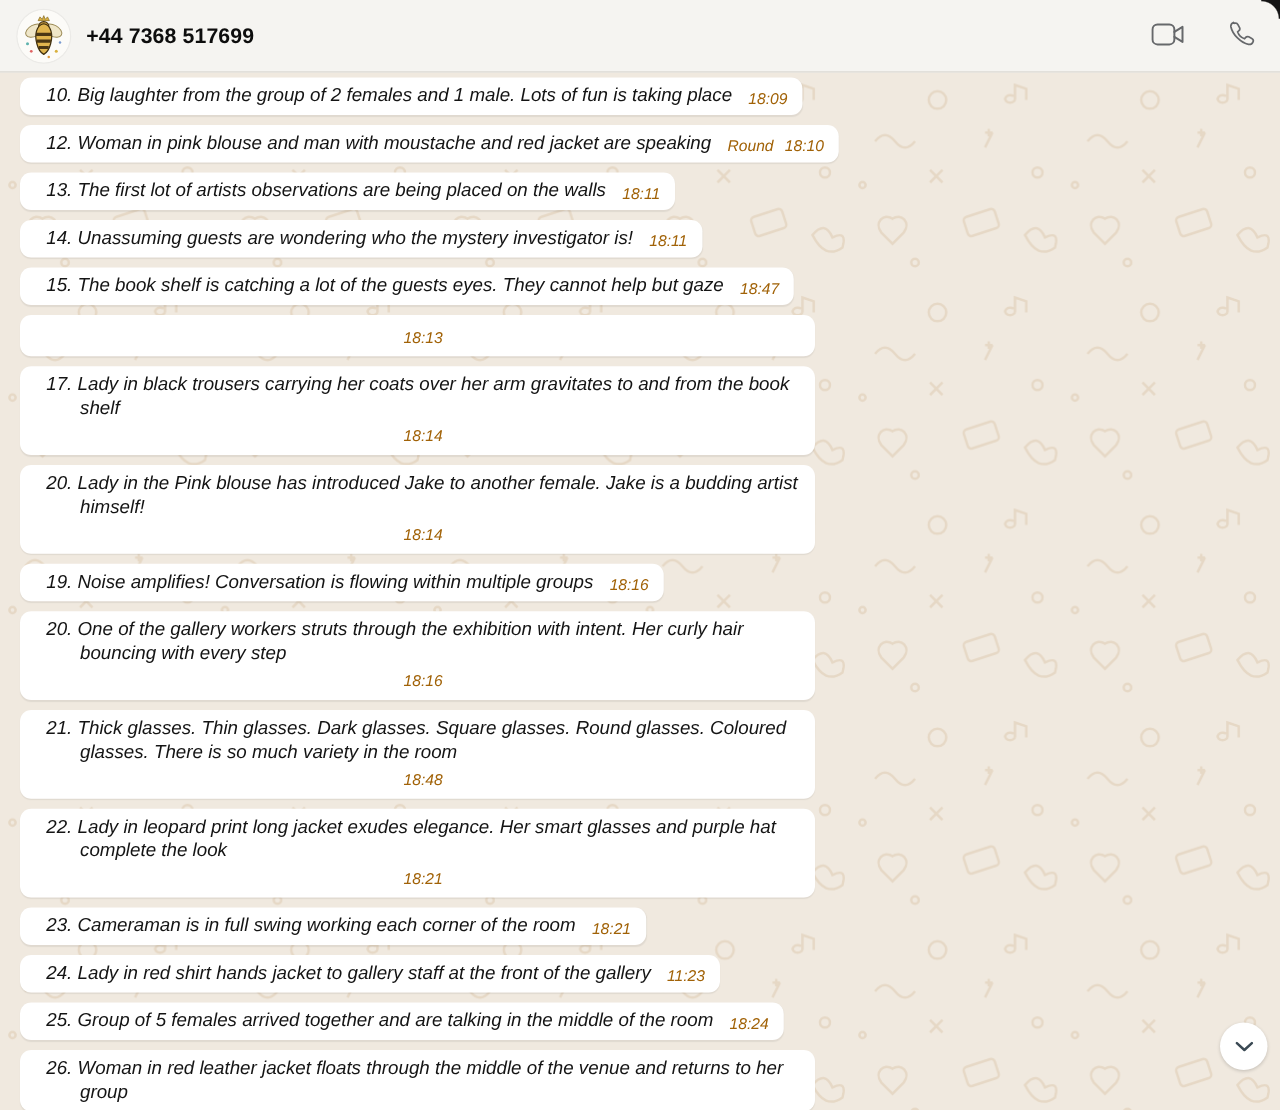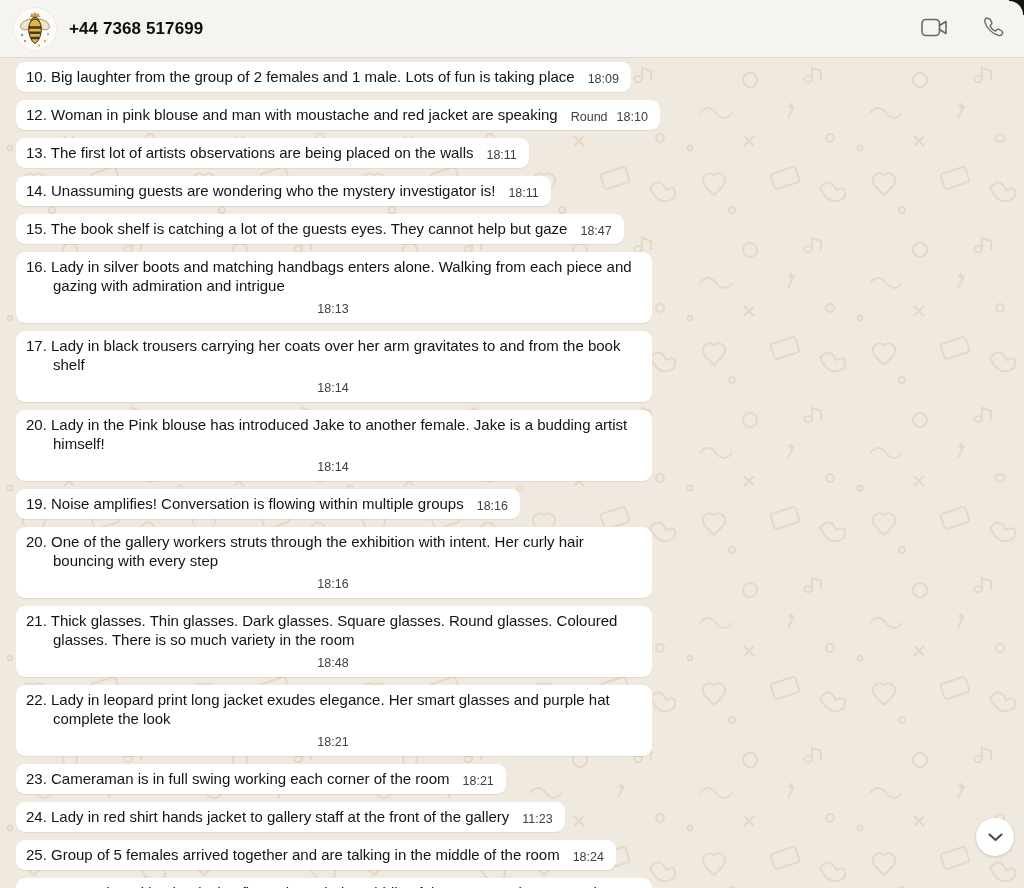--- a/index.html
+++ b/index.html
@@ -64,35 +64,36 @@
     position: absolute; inset: 0;
     padding: 4px 0 0 16px;
     box-sizing: border-box;
   }
   .row { margin: 0 0 8px 0; }
   .bubble {
     background: #ffffff;
     border-radius: 9px;
     box-shadow: 0 1px 1px rgba(0,0,0,0.07);
     font-size: 15px; line-height: 19px; color: #141414;
-    padding: 5px 12px 6px 10px;
+    padding: 5px 12px 6px 21px;
     box-sizing: border-box;
     cursor: default;
+    font-style: italic;
   }
   .bubble.inline {
     display: inline-flex; align-items: flex-end;
     max-width: 660px;
   }
   .bubble.block { display: block; width: 636px; }
   .msg-text {
     padding-left: 27px; text-indent: -27px;
     display: block;
   }
   .meta {
-    font-size: 12.5px; line-height: 15px; color: #404040;
+    font-size: 12.5px; line-height: 15px; color: #a16207;
     white-space: nowrap;
   }
   .bubble.inline .meta { margin-left: 13px; transform: translateY(1px); }
   .meta-line { text-align: center; margin-top: 3px; }
   .edited-label { margin-right: 9px; }
 
   
   .scroll-btn {
     position: absolute;
     right: 10px; bottom: 32px;
@@ -192,21 +193,20 @@
       <div class="row"><div class="bubble inline">
           <span class="msg-text">14. Unassuming guests are wondering who the mystery investigator is!</span>
           <span class="meta"><span>18:11</span></span>
         </div></div>
       <div class="row"><div class="bubble inline">
           <span class="msg-text">15. The book shelf is catching a lot of the guests eyes. They cannot help but gaze</span>
           <span class="meta"><span>18:47</span></span>
         </div></div>
       <div class="row">
         <div class="bubble block">
-          <span class="msg-text">16. Lady in silver boots and matching handbags enters alone. Walking from each piece and gazing with admiration and intrigue</span>
           <div class="meta-line"><span class="meta"><span>18:13</span></span></div>
         </div>
       </div>
       <div class="row">
         <div class="bubble block">
           <span class="msg-text">17. Lady in black trousers carrying her coats over her arm gravitates to and from the book shelf</span>
           <div class="meta-line"><span class="meta"><span>18:14</span></span></div>
         </div>
       </div>
       <div class="row">

